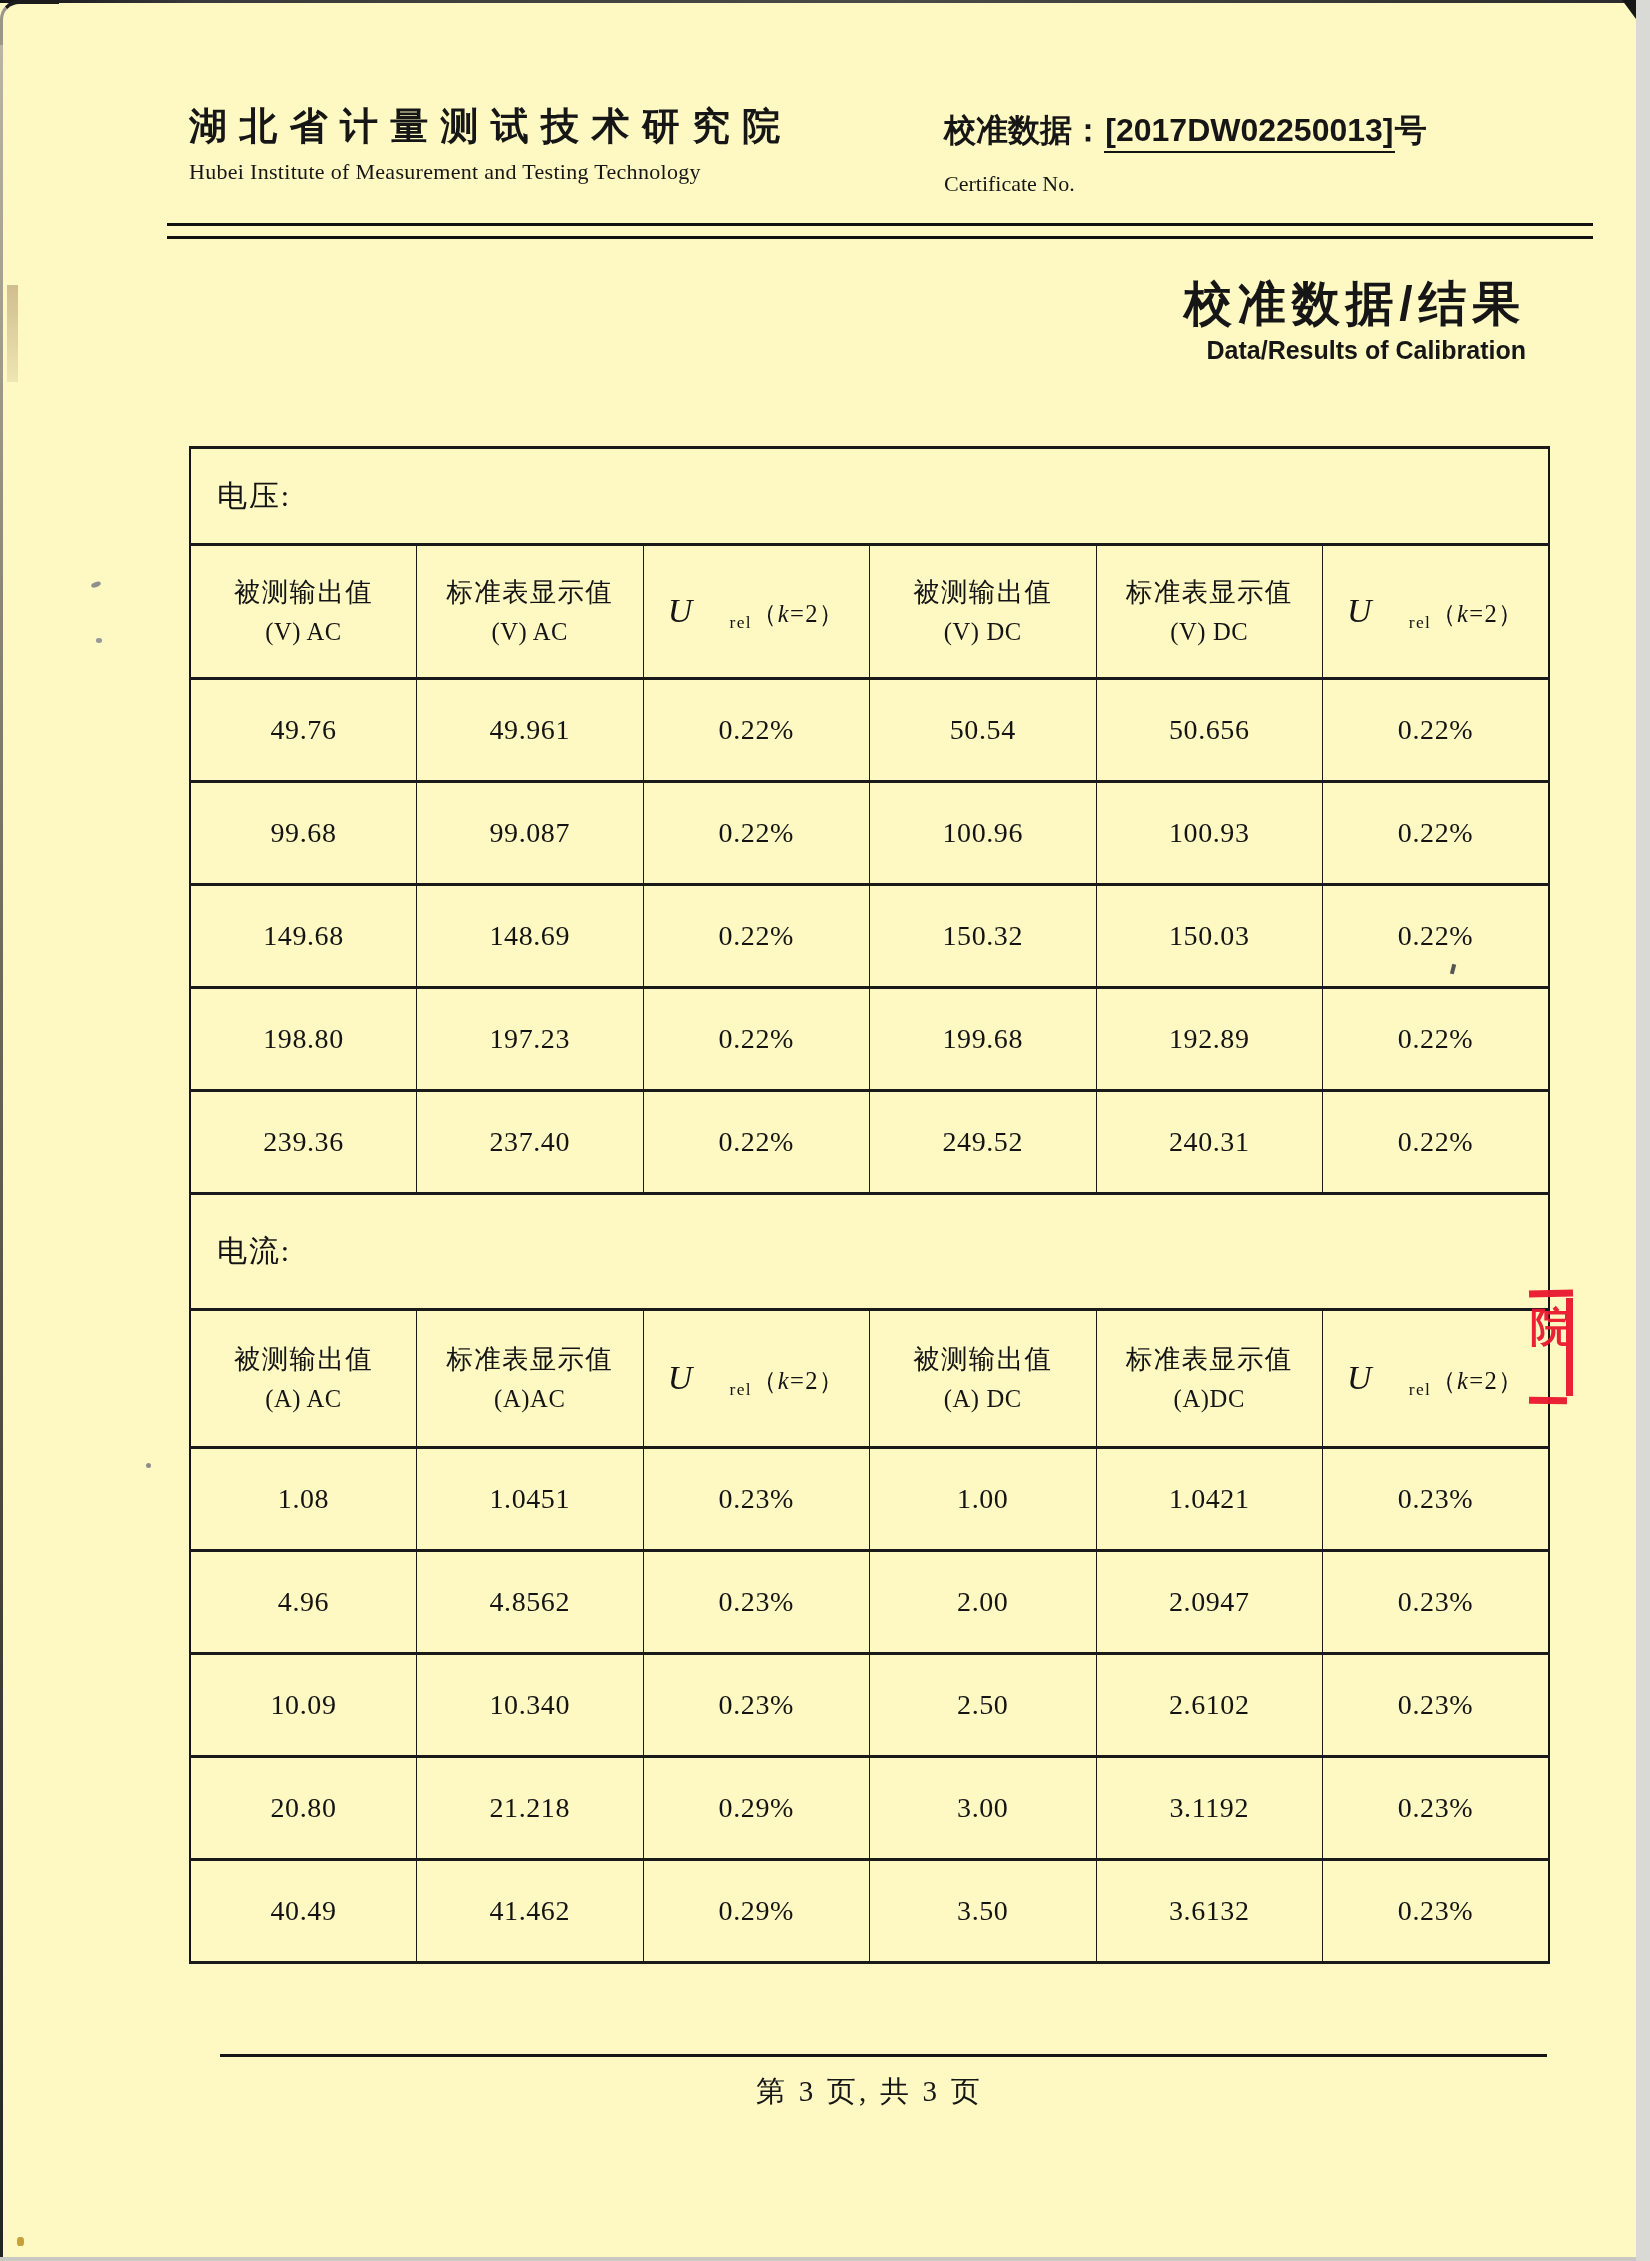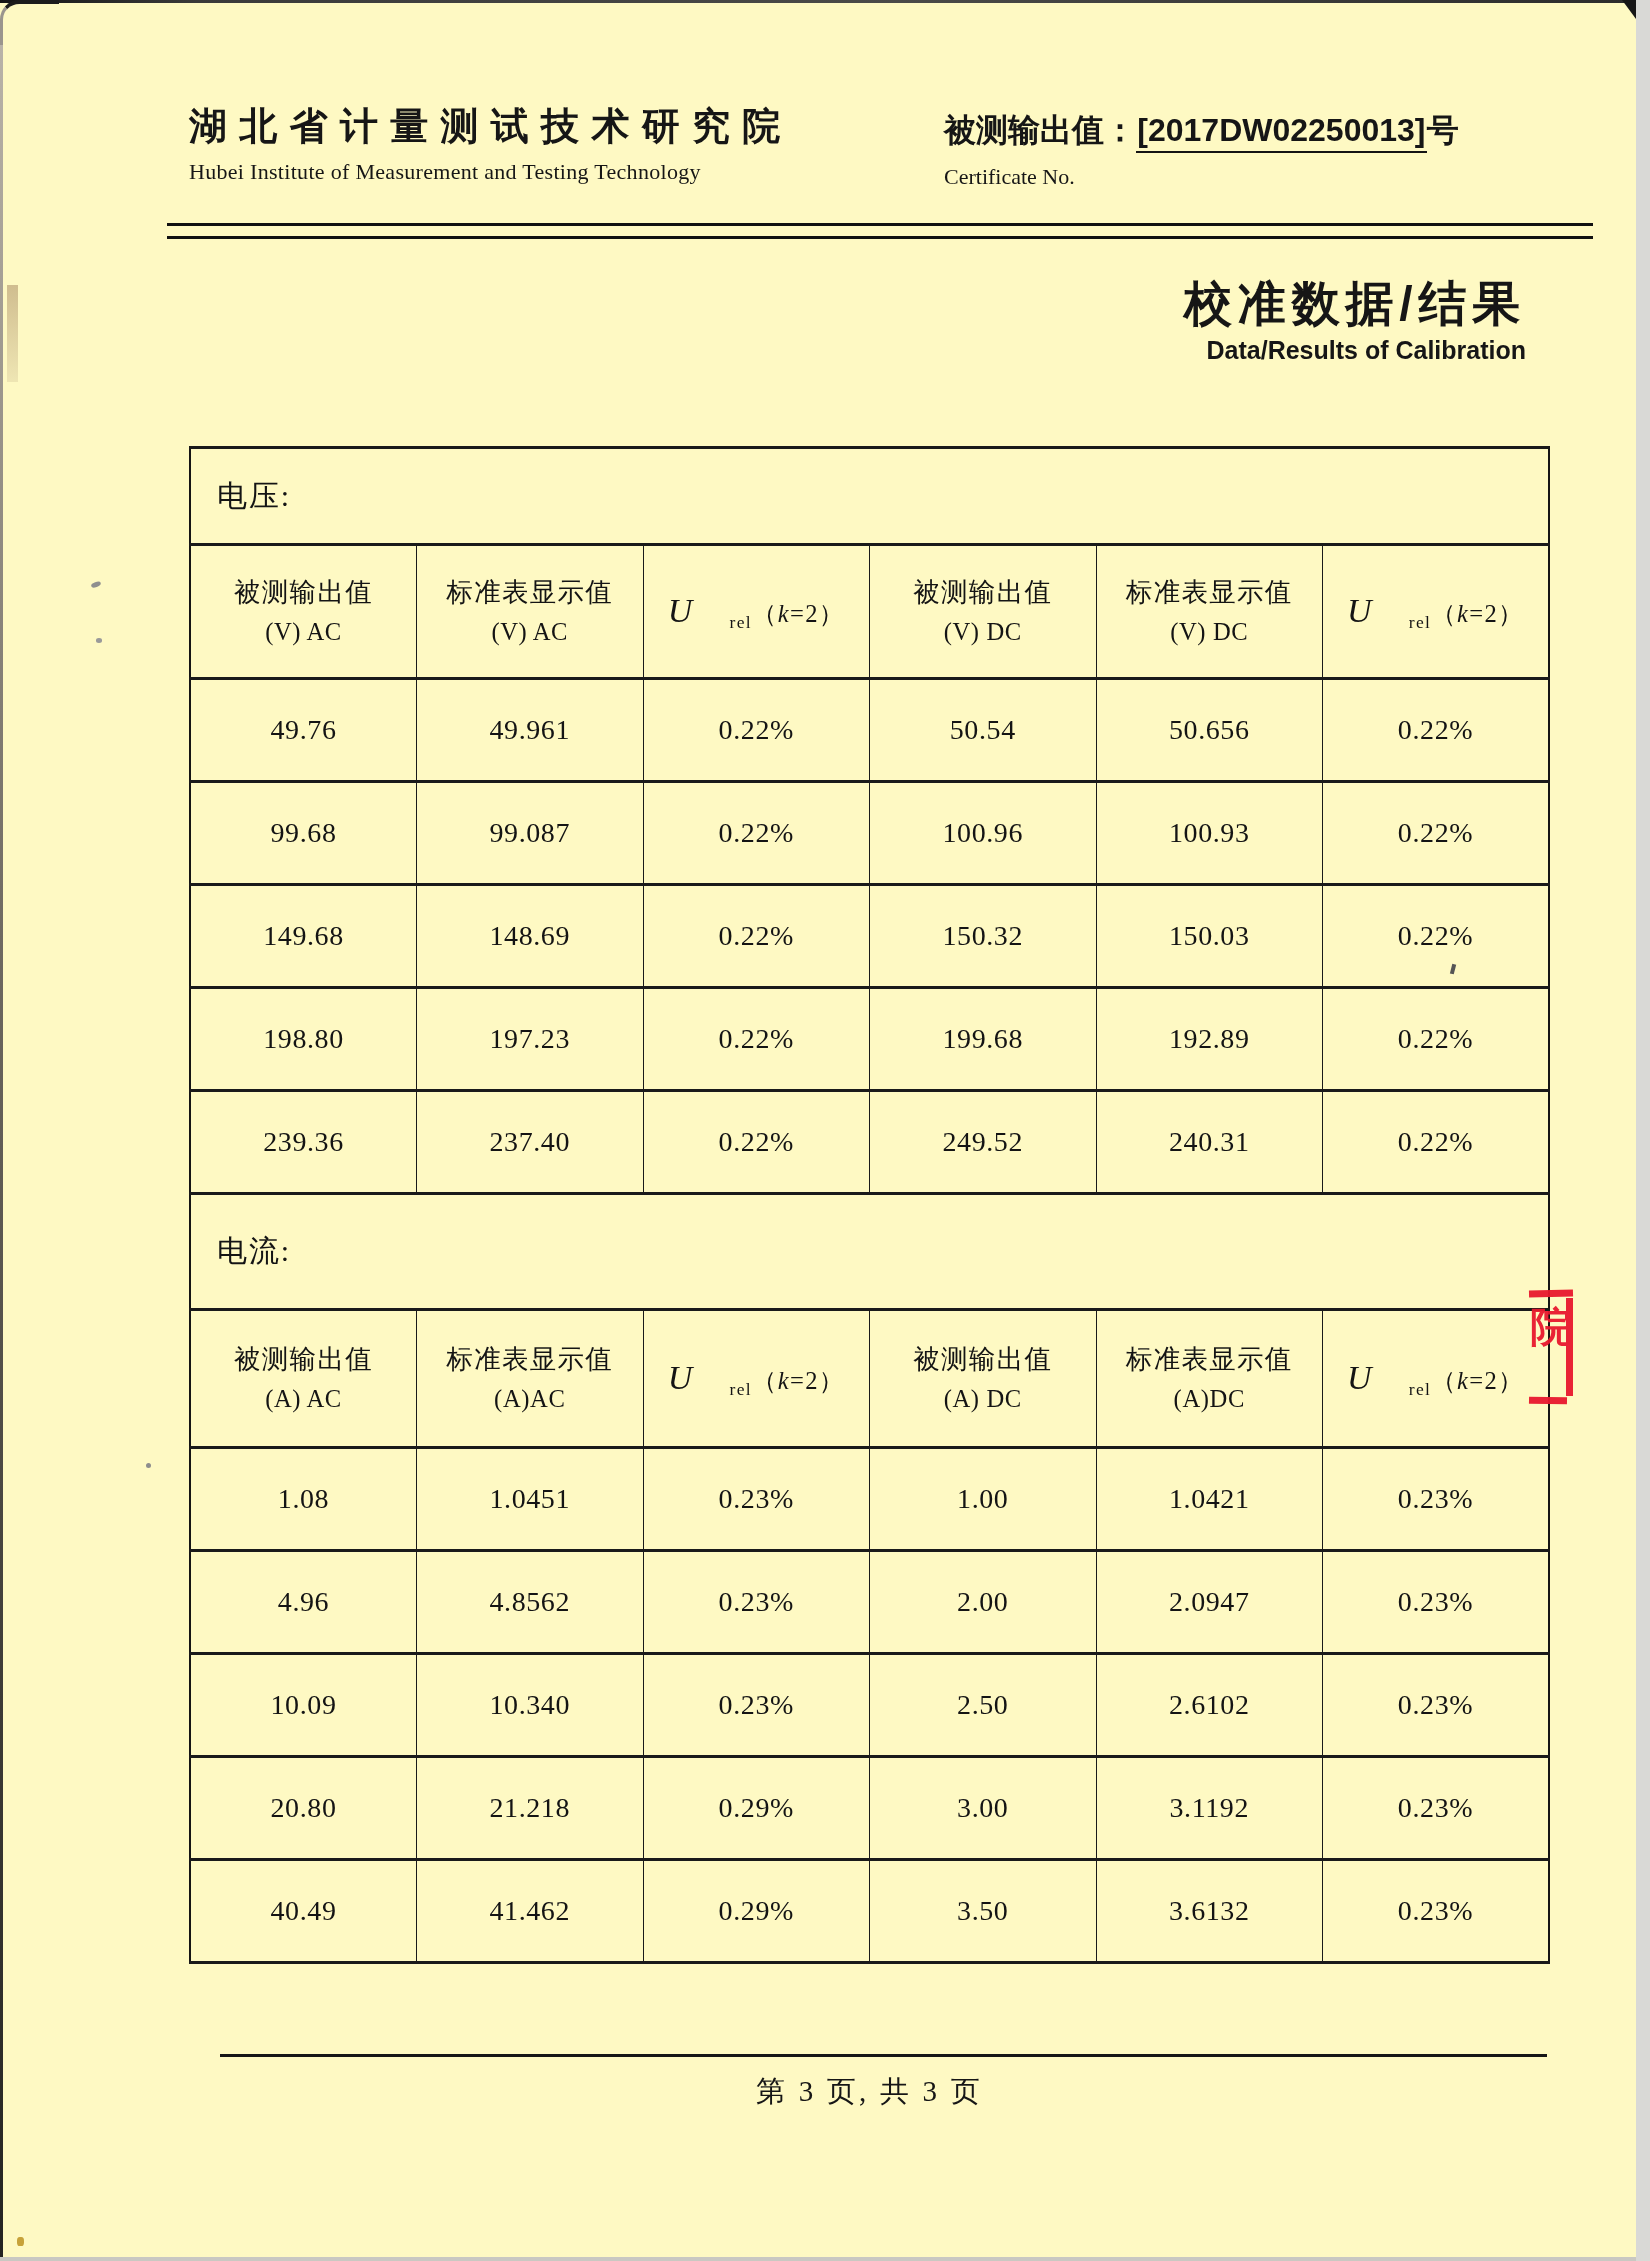--- a/index.html
+++ b/index.html
@@ -30,21 +30,21 @@
     font-family:"Liberation Sans", sans-serif;font-weight:bold;
     font-size:38px;letter-spacing:12.3px;white-space:nowrap;}
   .institute-en{position:absolute;left:189px;top:159px;
     font-size:22px;letter-spacing:0.3px;white-space:nowrap;}
   .cert-line{position:absolute;left:944px;top:109px;white-space:nowrap;
     font-family:"Liberation Sans", sans-serif;}
   .cert-label{font-weight:bold;font-size:32px;}
   .cert-number{font-weight:bold;font-size:32px;letter-spacing:0px;
     border-bottom:2.6px solid #141414;padding:0 1.3px 2.6px 1.3px;}
   .cert-suffix{font-weight:bold;font-size:32px;}
-  .cert-en{position:absolute;left:944px;top:164px;font-size:22px;}
+  .cert-en{position:absolute;left:944px;top:171px;font-size:22px;}
   .rule-double{position:absolute;left:167px;top:223px;width:1426px;height:9.7px;
     border-top:3.9px solid #111;border-bottom:3.9px solid #111;}
   
   .title-block{position:absolute;left:0;top:272px;width:1526px;text-align:right;}
   .title-cn{font-family:"Liberation Sans", sans-serif;font-weight:bold;
     font-size:48px;letter-spacing:5.8px;}
   .title-en{font-family:"Liberation Sans", sans-serif;
     font-weight:bold;font-size:25px;}
   
   .data-table{position:absolute;left:189px;top:446px;width:1361px;
@@ -98,21 +98,21 @@
   <div class="speck" style="left:91px;top:582px;width:10.3px;height:5.2px;background:#8f8f8f;border-radius:50%;transform:rotate(-20deg);"></div>
   <div class="speck" style="left:96px;top:638px;width:5.8px;height:4.5px;background:#9a9a9a;border-radius:50%;"></div>
   <div class="speck" style="left:1451px;top:964px;width:3.9px;height:10.3px;background:#555;transform:rotate(14deg);"></div>
   <div class="speck" style="left:146px;top:1463px;width:5.2px;height:5.2px;background:#8d8d8d;border-radius:50%;"></div>
   <div class="speck" style="left:1643px;top:1410px;width:3.2px;height:17px;background:rgba(220,40,60,.6);"></div>
   <div class="speck" style="left:17px;top:2237px;width:6.5px;height:9px;background:#c7a23a;border-radius:40%;"></div>
 
   <div class="institute-cn">湖北省计量测试技术研究院</div>
   <div class="institute-en">Hubei Institute of Measurement and Testing Technology</div>
   <div class="cert-line">
-    <span class="cert-label">被测输出值：</span><span class="cert-number">[2017DW02250013]</span><span class="cert-suffix">号</span>
+    <span class="cert-label">校准数据：</span><span class="cert-number">[2017DW02250013]</span><span class="cert-suffix">号</span>
   </div>
   <div class="cert-en">Certificate No.</div>
   <div class="rule-double"></div>
 
   <div class="title-block">
     <div class="title-cn">校准数据/结果</div>
     <div class="title-en">Data/Results of Calibration</div>
   </div>
 
   <table class="data-table">

